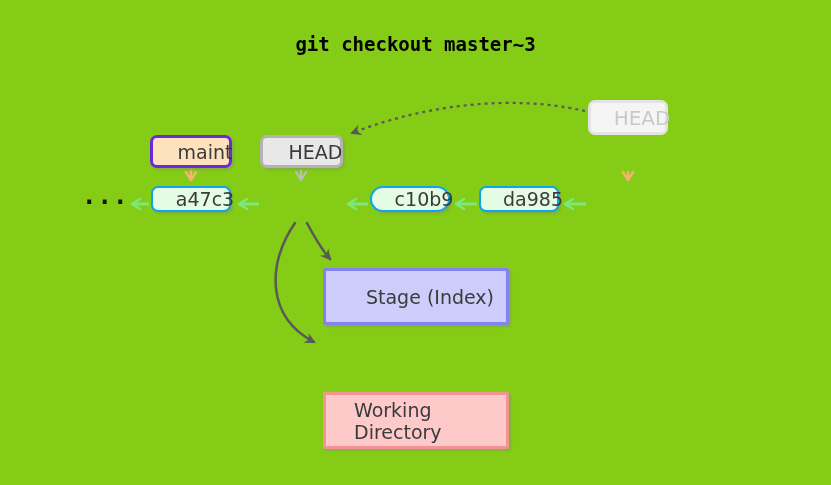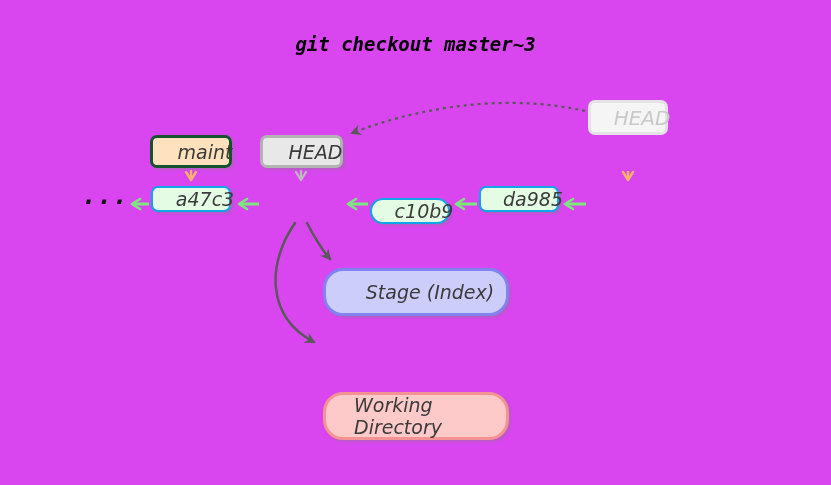--- a/index.html
+++ b/index.html
@@ -1,22 +1,21 @@
 <!DOCTYPE html>
 <html><head>
 <meta charset="utf-8">
 <style>
   html, body { margin: 0; padding: 0; background: #ffffff; }
   #canvas {
     position: relative;
     width: 831px; height: 485px;
-    background: #d946ef;
+    background: #84cc16;
     font-family: "DejaVu Sans", "Liberation Sans", sans-serif;
     overflow: hidden;
-    font-style: italic;
   }
   #title {
     position: absolute;
     left: 0; top: 33px; width: 831px;
     text-align: center;
     font-family: "DejaVu Sans Mono", "Liberation Mono", monospace;
     font-weight: bold;
     font-size: 19px;
     color: #000000;
   }
@@ -30,40 +29,40 @@
     box-shadow: 2px 2px 2px rgba(130,130,130,0.35);
     padding-left: 28px;
   }
   .commit {
     width: 80px; height: 26px;
     border: 2px solid #0ea5e9;
     background: #e4fce4;
   }
   .branch {
     height: 33px;
-    border: 3px solid #14532d;
+    border: 3px solid #6d28d9;
     background: #fee1bd;
   }
   .head {
     width: 83px; height: 33px;
     border: 3px solid #b3b3b3;
     background: #e8e8e8;
   }
   .ghost {
     width: 80px; height: 35px;
     border: 3px solid #e3e3e3;
     background: #f5f5f5;
     color: #c9c9c9;
     font-size: 20px;
     box-shadow: none;
   }
   .area {
-    width: 186px; height: 48px;
+    width: 186px; height: 57px;
     border: 3px solid;
-    border-radius: 20px;
+    border-radius: 2px;
   }
   #stage-box   { left: 323px; top: 268px; border-color: #8282f0; background: #cdcdfb; }
   #working-box { left: 323px; top: 348px; border-color: #f49393; background: #fdc9c9; margin-top: 44px; }
   #ellipsis {
     position: absolute;
     left: 82px; top: 182px; width: 44px; height: 30px;
     font-family: "DejaVu Sans Mono", "Liberation Mono", monospace;
     font-weight: bold;
     font-size: 24px;
     letter-spacing: 1px;
@@ -112,19 +111,19 @@
   </svg>
 
   <div id="ellipsis">...</div>
 
   <div class="box ghost" style="left:588px; top:100px;">HEAD</div>
 
   <div class="box branch" style="left:150px; top:135px; width:82px;">maint</div>
   <div class="box head" style="left:260px; top:135px;">HEAD</div>
 
   <div class="box commit" style="left:151px; top:186px;">a47c3</div>
-  <div class="box commit" style="left:370px; top:198px;border-radius:16px;">c10b9</div>
+  <div class="box commit" style="left:370px; top:186px;border-radius:16px;">c10b9</div>
   <div class="box commit" style="left:479px; top:186px;text-align:center;">da985</div>
 
   <div class="box area" id="stage-box">Stage (Index)</div>
   <div class="box area" id="working-box">Working Directory</div>
 
 </div>
 
 </body></html>

